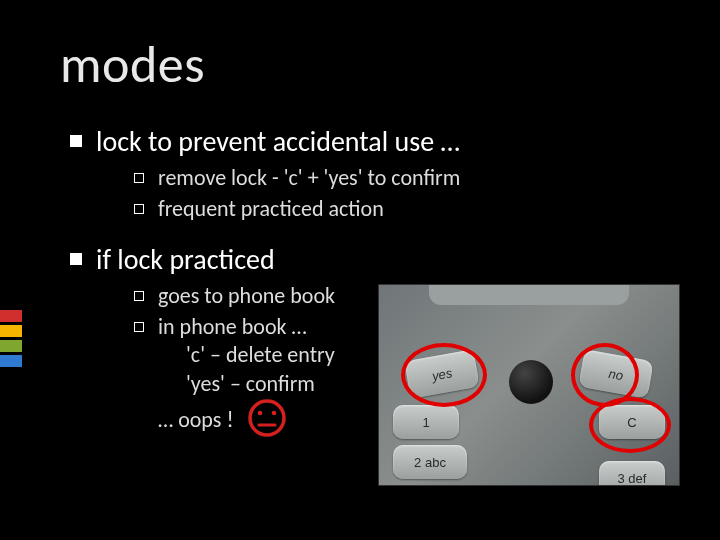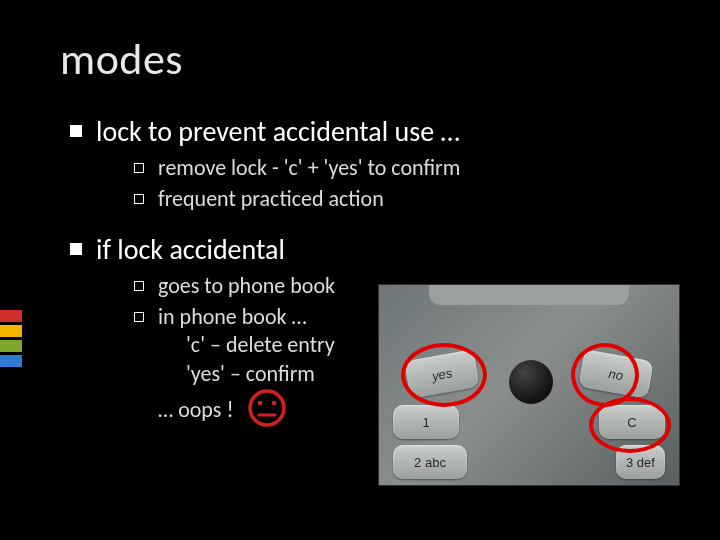--- a/index.html
+++ b/index.html
@@ -24,21 +24,21 @@
     position: absolute;
     left: 0;
     top: 310px;
     width: 22px;
   }
   .accent-bars div {
     height: 12px;
     margin-bottom: 3px;
   }
   .title {
-    font-size: 44px;
+    font-size: 52px;
     font-weight: 400;
     color: #e8e8e8;
     margin: 12px 0 20px 0;
     letter-spacing: 0.5px;
   }
   ul.lvl1 {
     list-style: none;
     padding: 0 0 0 10px;
     margin: 28px 0 0 0;
   }
@@ -128,21 +128,21 @@
     display: flex;
     align-items: center;
     justify-content: center;
     box-shadow: inset 0 1px 2px rgba(255,255,255,0.5), 0 1px 2px rgba(0,0,0,0.4);
   }
   .phone-img .yes { left: 28px; top: 70px; width: 70px; height: 38px; transform: rotate(-10deg); font-style: italic;}
   .phone-img .no  { right: 28px; top: 70px; width: 70px; height: 38px; transform: rotate(10deg); font-style: italic;}
   .phone-img .ckey{ right: 14px; top: 120px; width: 66px; height: 34px; }
   .phone-img .k1 { left: 14px; top: 120px; width: 66px; height: 34px; }
   .phone-img .kbl{ left: 14px; top: 160px; width: 74px; height: 34px; }
-  .phone-img .kbr{ right: 14px; top: 160px; width: 49px; height: 34px; text-align: center; }
+  .phone-img .kbr{ right: 14px; top: 176px; width: 66px; height: 34px; text-align: center; }
   .circle-mark {
     position: absolute;
     border: 4px solid #e00000;
     border-radius: 50%;
     background: transparent;
   }
   .c-yes { left: 22px; top: 58px; width: 78px; height: 56px; }
   .c-no  { right: 40px; top: 58px; width: 60px; height: 56px; }
   .c-c   { right: 8px; top: 112px; width: 74px; height: 48px; }
 </style>
@@ -162,21 +162,21 @@
 
   <ul class="lvl1">
     <li>
       <span>lock to prevent accidental use …</span>
       <ul class="lvl2">
         <li>remove lock - 'c' + 'yes' to confirm</li>
         <li>frequent practiced action</li>
       </ul>
     </li>
     <li>
-      <span>if lock accidental</span>
+      <span>if lock practiced</span>
       <ul class="lvl2">
         <li>goes to phone book</li>
         <li>
           <span>in phone book …</span>
           <div class="indent-block">'c' – delete entry</div>
           <div class="indent-block">'yes' – confirm</div>
           <div style="font-size:22px;color:#ddd;">
             <span>… oops !</span>
             <span class="emoji-wrap">
               <svg width="40" height="40" viewBox="0 0 40 40">

